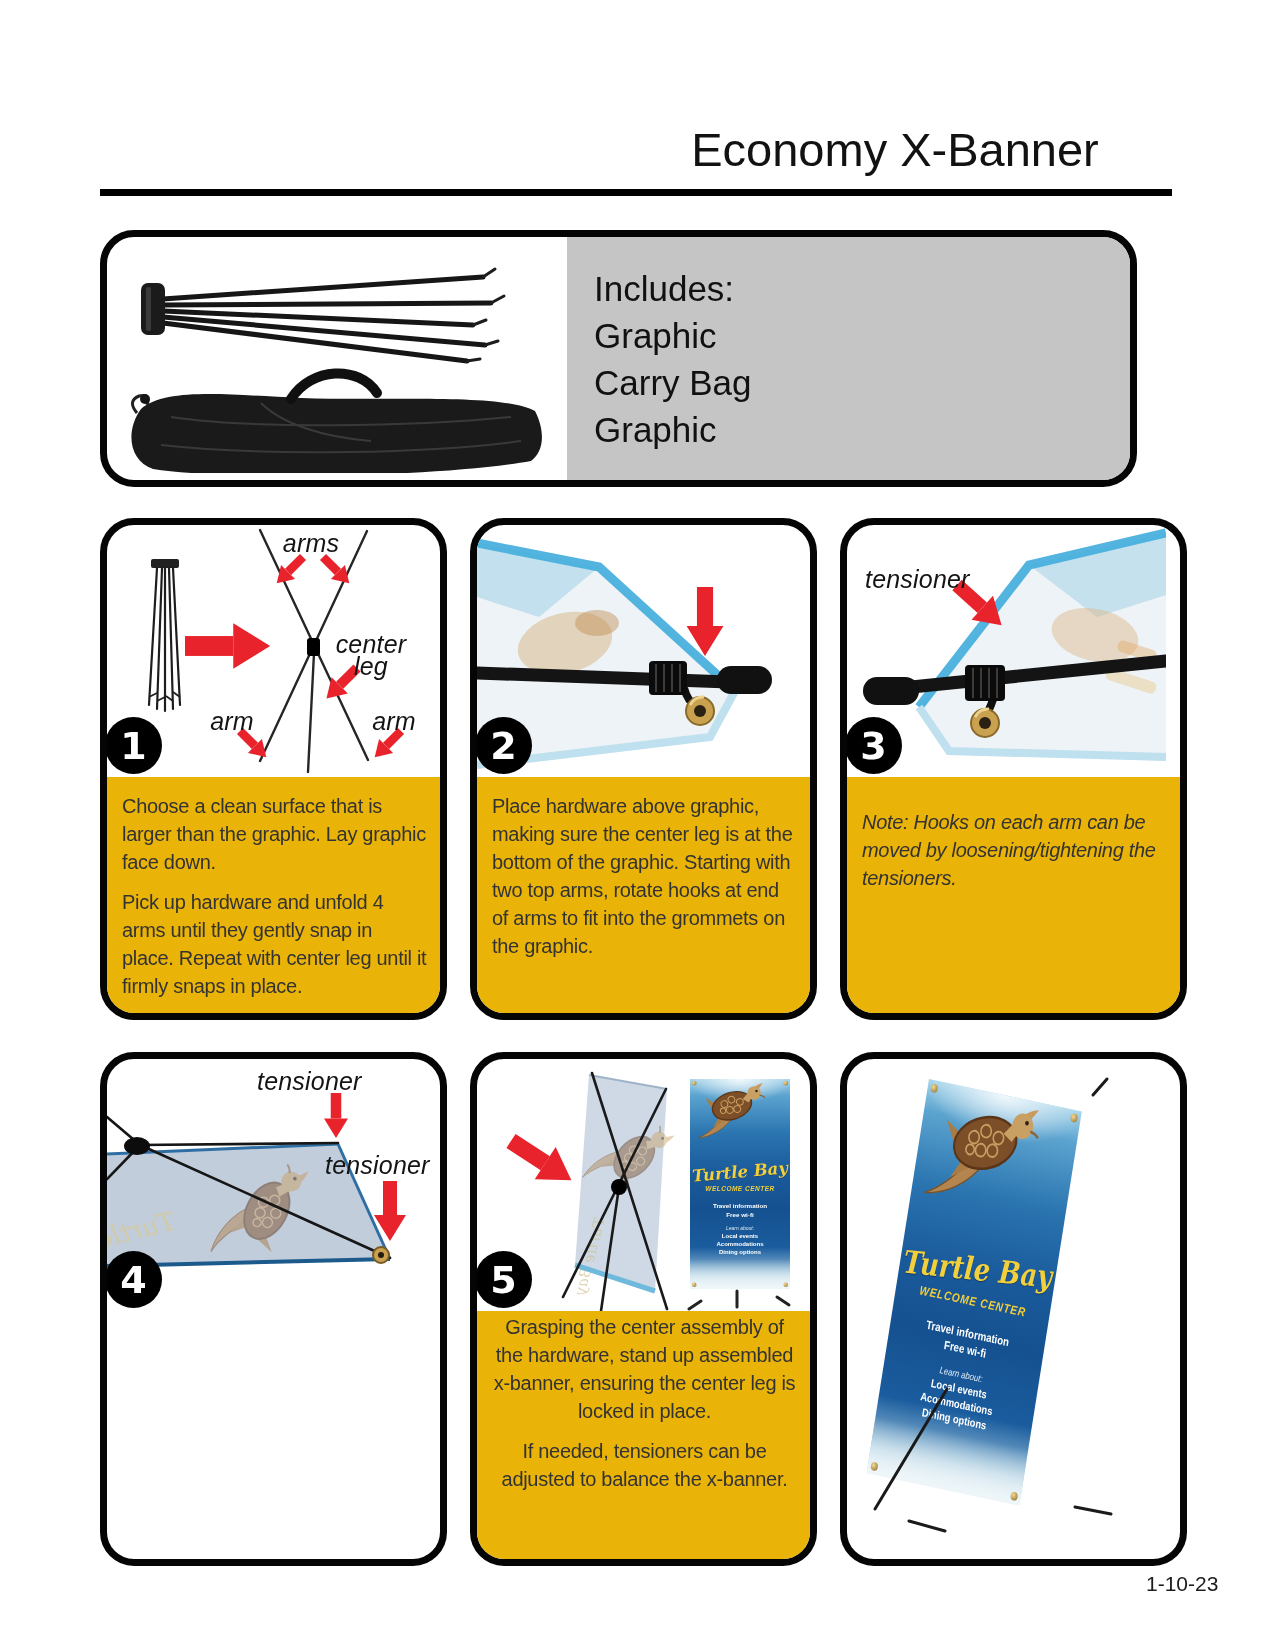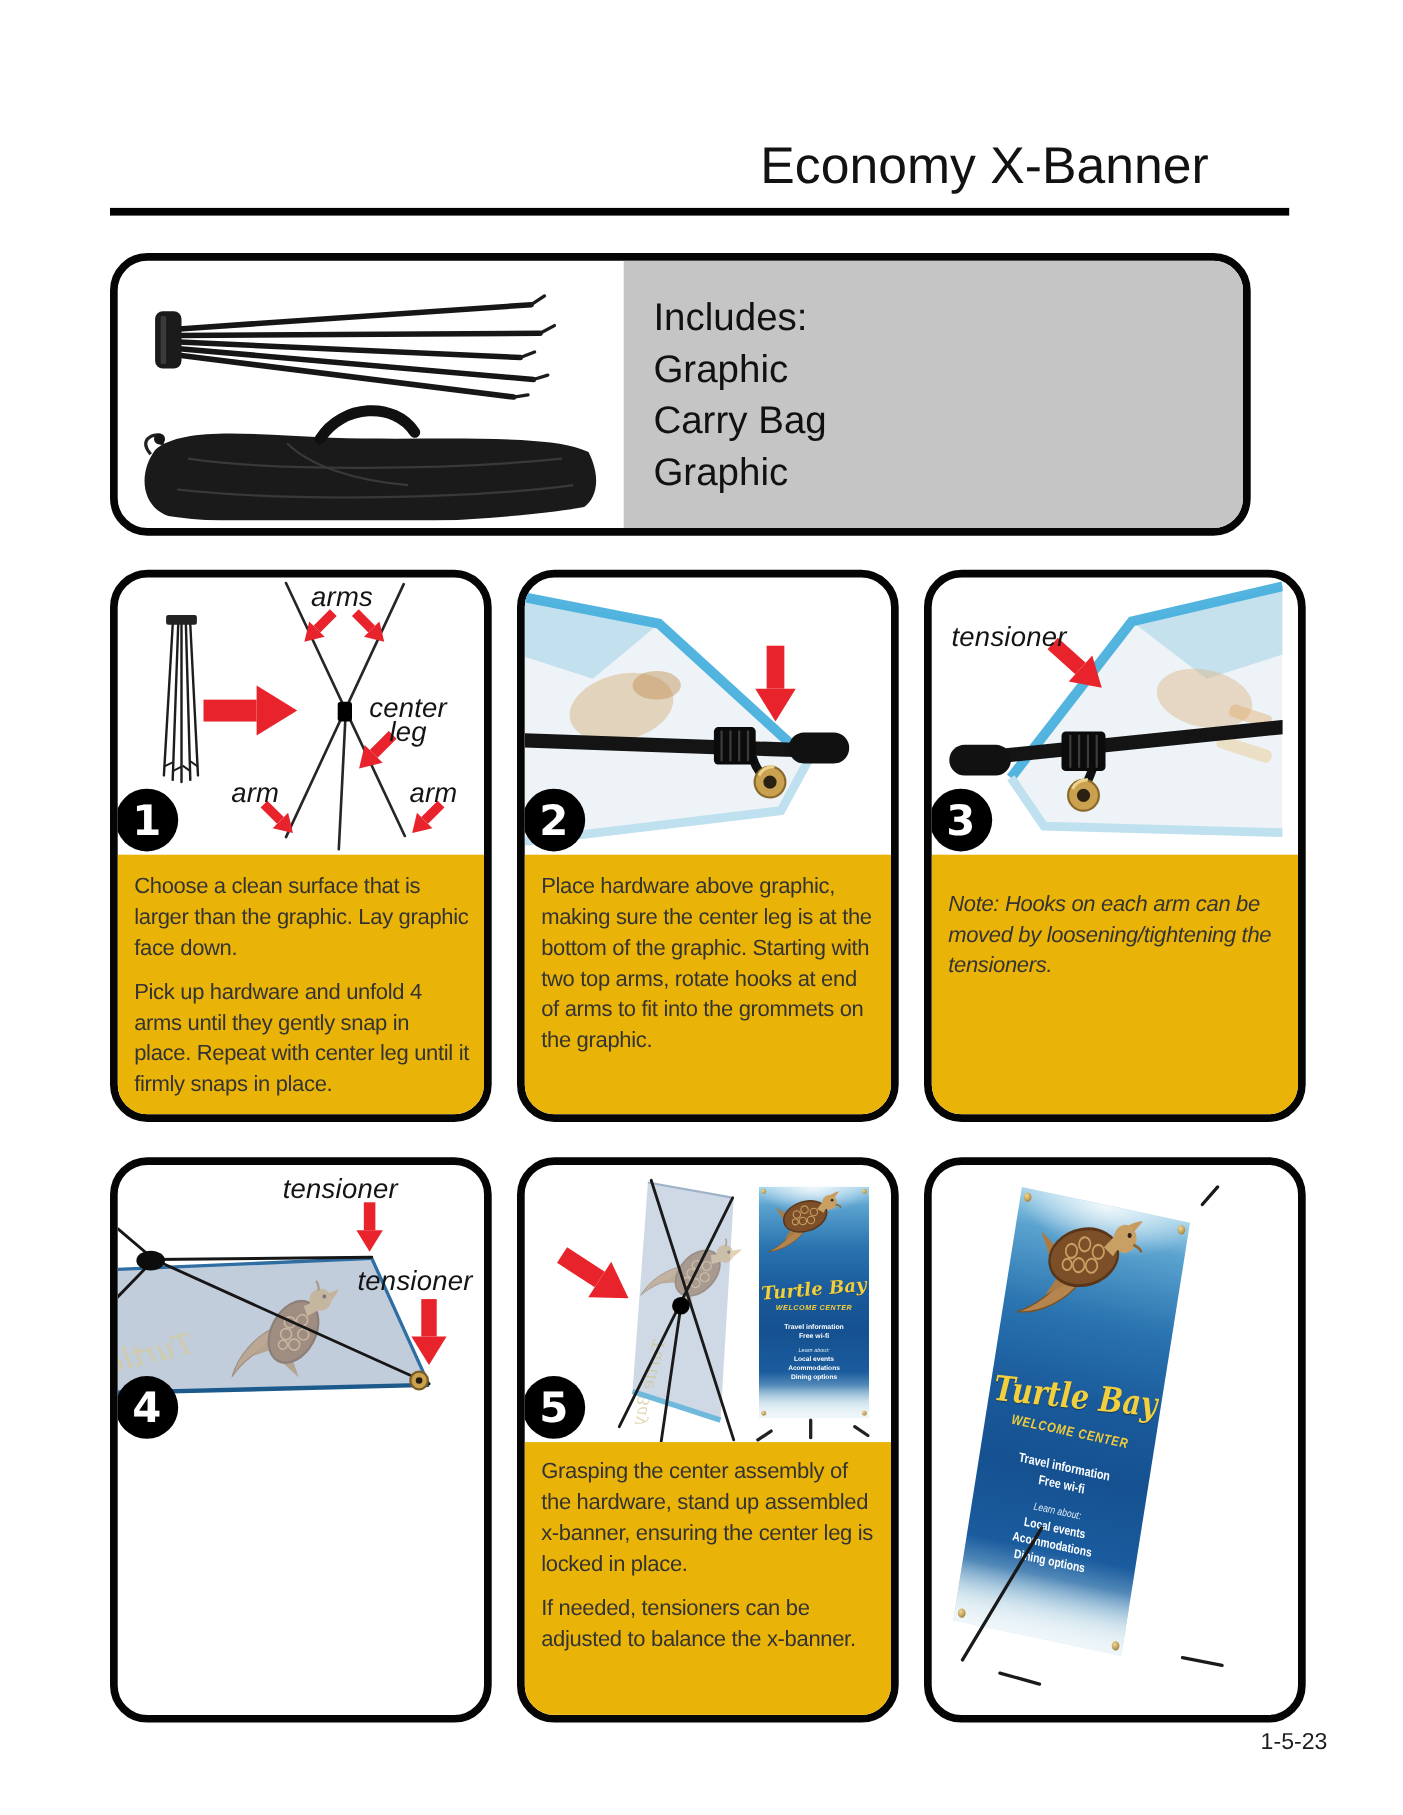--- a/index.html
+++ b/index.html
@@ -350,21 +350,21 @@
         <div class="bf-text bf-item2">Acommodations</div>
         <div class="bf-text bf-item3">Dining options</div>
         <div class="bf-waves"></div>
         <div class="bf-grommet" style="left:4px;top:4px;"></div>
         <div class="bf-grommet" style="right:4px;top:4px;"></div>
         <div class="bf-grommet" style="left:4px;bottom:4px;"></div>
         <div class="bf-grommet" style="right:4px;bottom:4px;"></div>
       </div>
     </div>
     <div class="stepnum">5</div>
-    <div class="graybox" style="padding-top:13px;">
+    <div class="graybox" style="padding-top:2px;text-align:center;">
       <p>Grasping the center assembly of the hardware, stand up assembled x-banner, ensuring the center leg is locked in place.</p>
       <p>If needed, tensioners can be adjusted to balance the x-banner.</p>
     </div>
   </div>
 
   <div id="panel-6" class="panel row2">
     <div class="photo">
       <div class="banner-front" id="p6-banner">
         <div class="bf-surface"></div>
         <svg class="bf-turtle" viewBox="0 0 120 100">
@@ -388,14 +388,14 @@
         <g stroke="#1a1a1a" stroke-width="3" stroke-linecap="round">
           <line x1="100" y1="330" x2="28" y2="450"></line>
           <line x1="62" y1="462" x2="98" y2="472"></line>
           <line x1="228" y1="448" x2="264" y2="455"></line>
           <line x1="246" y1="36" x2="260" y2="20"></line>
         </g>
       </svg>
     </div>
   </div>
 
-  <div id="footer-rev">1-5-23</div>
+  <div id="footer-rev">1-10-23</div>
 </div>
 
 </body></html>

